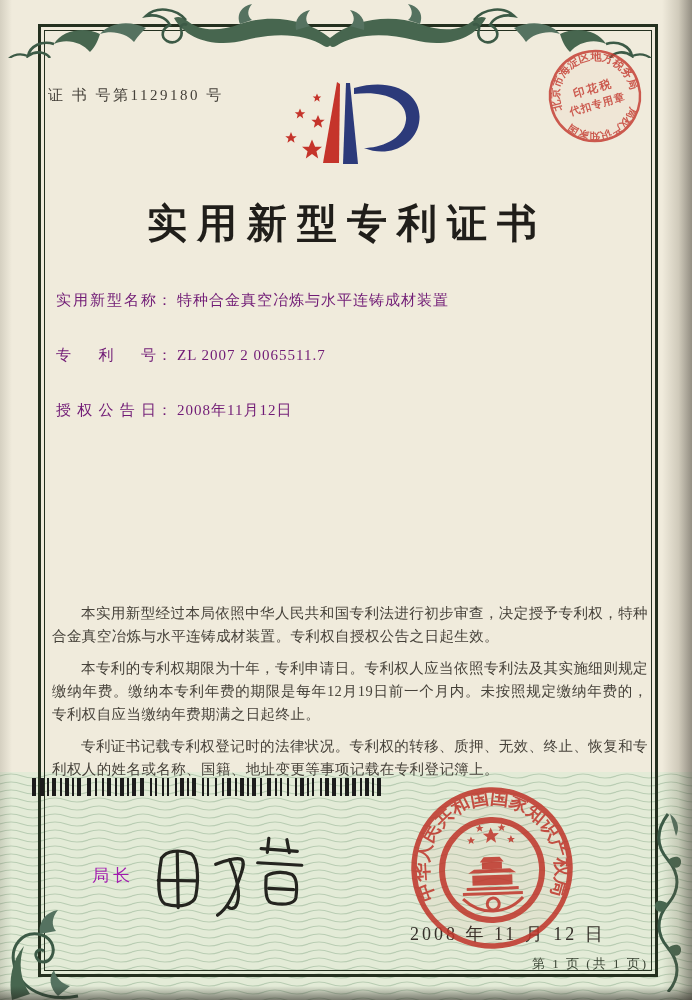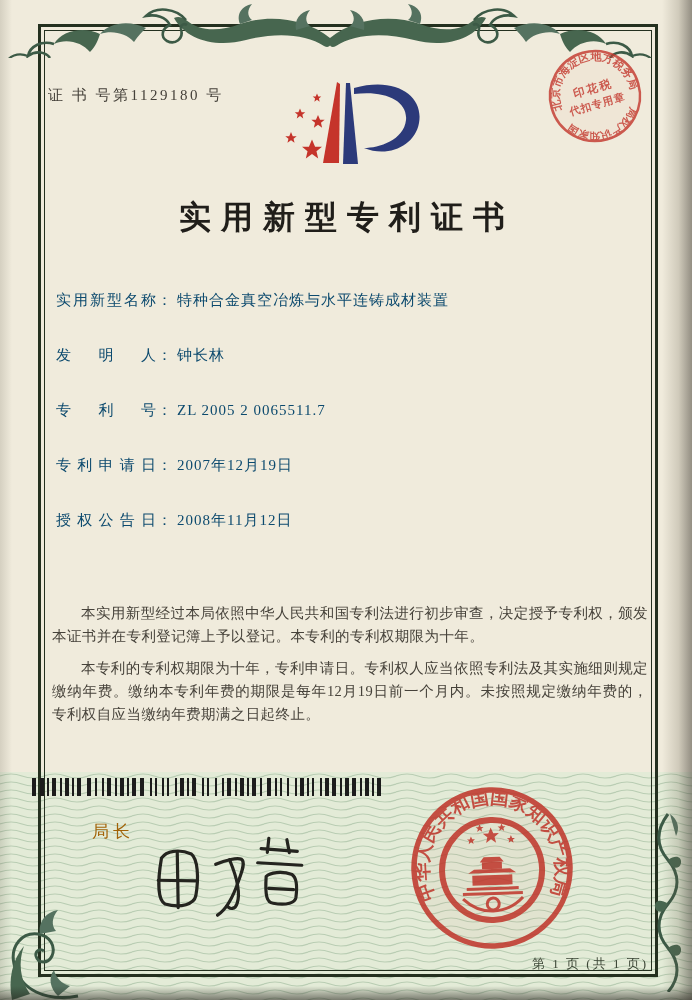--- a/index.html
+++ b/index.html
@@ -17,32 +17,32 @@
     background:linear-gradient(to bottom,rgba(60,55,45,0),rgba(35,32,26,.55));}
   .edge-left{top:0;left:0;width:12px;height:100%;
     background:linear-gradient(to right,rgba(90,85,70,.18),rgba(90,85,70,0));}
   
   .waves{left:0;top:772px;width:692px;height:228px;}
   
   .frame{left:38px;top:24px;right:34px;bottom:23px;
     border:3px solid var(--frame-green,#24301f);}
   .frame-inner{position:absolute;inset:3px;border:1px solid var(--frame-green,#24301f);}
   .cert-number{left:48px;top:86px;font-size:15px;letter-spacing:2.5px;color:#45413a;}
-  .title{left:40px;right:48px;top:196px;text-align:center;font-size:32px;font-weight:700;
+  .title{left:40px;right:48px;top:196px;text-align:center;font-size:40px;font-weight:700;
     letter-spacing:10px;text-indent:10px;color:#201e1a;}
   .fields{left:56px;top:291px;width:566px;}
-  .frow{height:22px;margin-bottom:33px;font-size:15px;color:#0c4a6e;white-space:nowrap;}
+  .frow{height:22px;margin-bottom:33px;font-size:15px;color:#701a75;white-space:nowrap;}
   .flabel{display:inline-block;width:100px;text-align:justify;text-align-last:justify;vertical-align:bottom;}
   .fcolon{margin-left:1px;}
   .fval{margin-left:5px;letter-spacing:1px;}
   .paras{left:52px;top:602px;width:596px;}
   .para{margin:0 0 9px 0;text-indent:2em;text-align:justify;font-size:14.5px;line-height:23px;
     color:#46423a;letter-spacing:.4px;}
   .barcode{left:32px;top:778px;width:356px;height:18px;}
-  .director-label{left:92px;top:820px;font-size:17px;letter-spacing:4px;color:#a16207;}
+  .director-label{left:92px;top:864px;font-size:17px;letter-spacing:4px;color:#a21caf;}
   .signature{left:130px;top:820px;width:185px;height:105px;transform:rotate(-2deg);}
   .issue-date{left:410px;top:922px;font-size:18px;letter-spacing:3px;color:#35302a;}
   .page-indicator{left:40px;right:44px;top:955px;text-align:right;font-size:13px;
     letter-spacing:2px;color:#3c4636;}
   .tax-stamp{left:540px;top:41px;width:110px;height:110px;opacity:.82;}
   .office-seal{left:402px;top:778px;width:180px;height:180px;opacity:.86;}
   .top-ornament{left:0;top:4px;width:660px;height:54px;}
   .bl-ornament{left:0;top:904px;width:84px;height:96px;}
   .br-ornament{left:648px;top:812px;width:36px;height:180px;}
   svg text{font-family:"Liberation Serif","DejaVu Serif",serif;}
@@ -134,36 +134,31 @@
     </g>
   </svg>
 
   <div class="abs title">实用新型专利证书</div>
 
   <div class="abs fields">
     <div class="frow">
       <span class="flabel">实用新型名称</span><span class="fcolon">：</span><span class="fval">特种合金真空冶炼与水平连铸成材装置</span>
     </div>
     <div class="frow">
-      <span class="flabel">发明人</span><span class="fcolon">：</span><span class="fval">钟长林</span>
-    </div>
-    <div class="frow">
-      <span class="flabel">专利号</span><span class="fcolon">：</span><span class="fval">ZL 2005 2 0065511.7</span>
-    </div>
-    <div class="frow">
-      <span class="flabel">专利申请日</span><span class="fcolon">：</span><span class="fval">2007年12月19日</span>
+      <span class="flabel">专利号</span><span class="fcolon">：</span><span class="fval">ZL 2007 2 0065511.7</span>
     </div>
     <div class="frow">
       <span class="flabel">授权公告日</span><span class="fcolon">：</span><span class="fval">2008年11月12日</span>
     </div>
   </div>
 
   <div class="abs paras">
-    <p class="para">本实用新型经过本局依照中华人民共和国专利法进行初步审查，决定授予专利权，颁发本证书并在专利登记簿上予以登记。本专利的专利权期限为十年。</p>
+    <p class="para">本实用新型经过本局依照中华人民共和国专利法进行初步审查，决定授予专利权，特种合金真空冶炼与水平连铸成材装置。专利权自授权公告之日起生效。</p>
     <p class="para">本专利的专利权期限为十年，专利申请日。专利权人应当依照专利法及其实施细则规定缴纳年费。缴纳本专利年费的期限是每年12月19日前一个月内。未按照规定缴纳年费的，专利权自应当缴纳年费期满之日起终止。</p>
+    <p class="para">专利证书记载专利权登记时的法律状况。专利权的转移、质押、无效、终止、恢复和专利权人的姓名或名称、国籍、地址变更等事项记载在专利登记簿上。</p>
   </div>
 
   <svg class="abs barcode" viewBox="0 0 356 18" shape-rendering="crispEdges">
     <g>
         <rect x="0.0" y="0" width="4.1" height="18" fill="#1c1c1c"></rect>
         <rect x="7.5" y="0" width="4.1" height="18" fill="#1c1c1c"></rect>
         <rect x="15.0" y="0" width="2.0" height="18" fill="#1c1c1c"></rect>
         <rect x="20.0" y="0" width="4.1" height="18" fill="#1c1c1c"></rect>
         <rect x="27.5" y="0" width="2.0" height="18" fill="#1c1c1c"></rect>
         <rect x="32.5" y="0" width="4.1" height="18" fill="#1c1c1c"></rect>
@@ -225,20 +220,21 @@
     <path d="M86,44 C96,40 108,38 112,40 C116,43 112,52 108,62 C102,78 94,90 86,95"></path>
     <path d="M100,40 C106,56 110,74 106,84 C104,90 98,90 96,86"></path>
     <path d="M132,30 L168,34"></path>
     <path d="M128,44 L172,48"></path>
     <path d="M140,20 L138,34"></path>
     <path d="M158,22 L160,35"></path>
     <path d="M136,58 C134,78 136,84 142,85 C156,88 164,85 165,80 C167,68 166,60 162,57 C152,53 140,54 136,58"></path>
     <path d="M138,70 L163,72"></path>
   </svg>
 
+  <div class="abs issue-date">2008 年 11 月 12 日</div>
 
   <svg class="abs office-seal" viewBox="0 0 180 180">
     <g fill="#bf352a" transform="rotate(-2 90 90)">
       <circle cx="90" cy="90" r="78" fill="rgba(195,60,48,0.05)" stroke="#bf352a" stroke-width="5.5"></circle>
       <defs>
           <path id="sealArc" d="M32,117 A64,64 0 1 1 148,117" fill="none"></path>
         </defs>
       <text font-size="18.5" font-weight="bold">
         <textPath href="#sealArc" startOffset="50%" text-anchor="middle">中华人民共和国国家知识产权局</textPath>
       </text>

